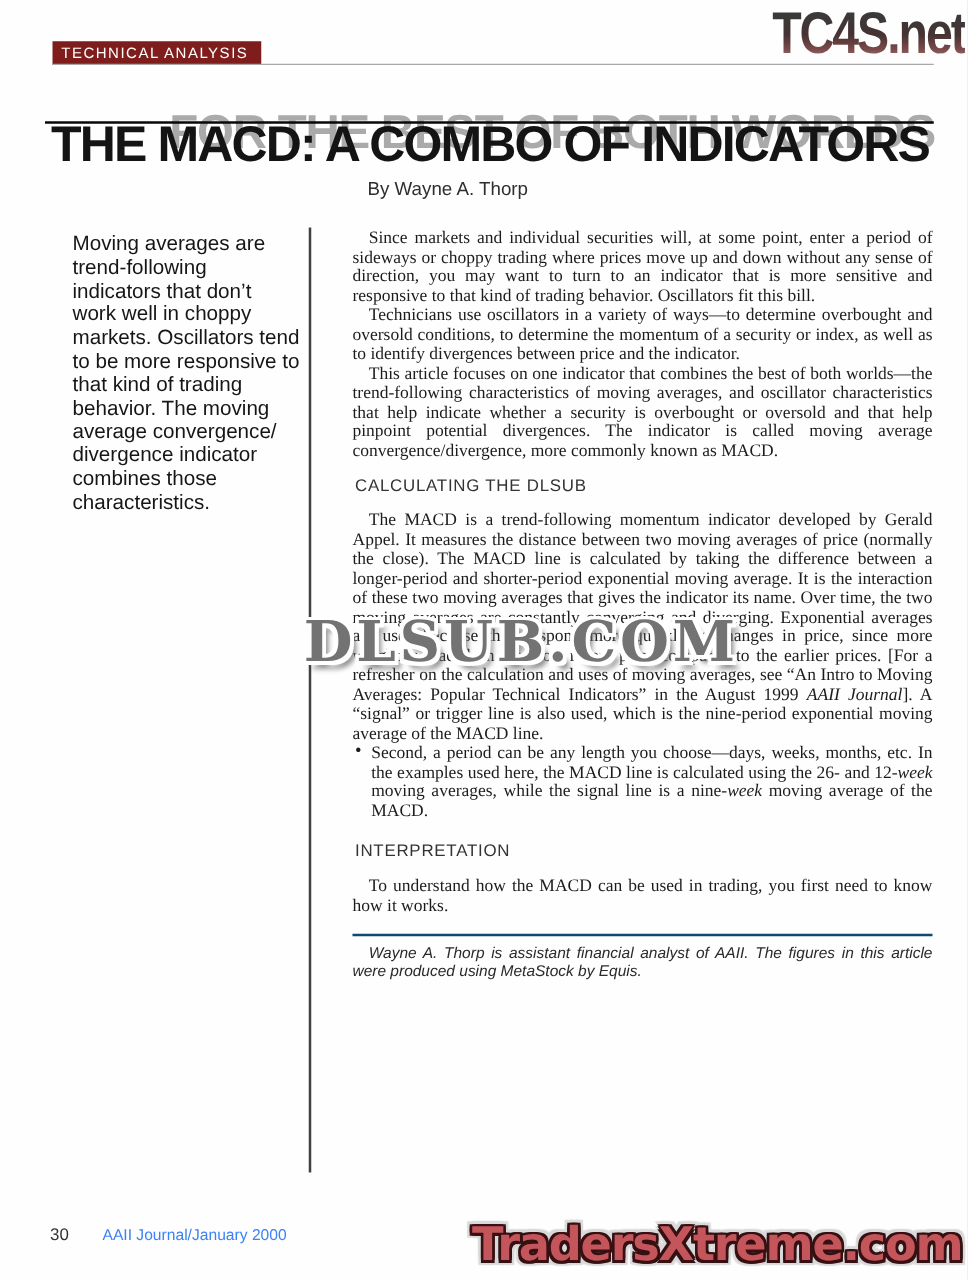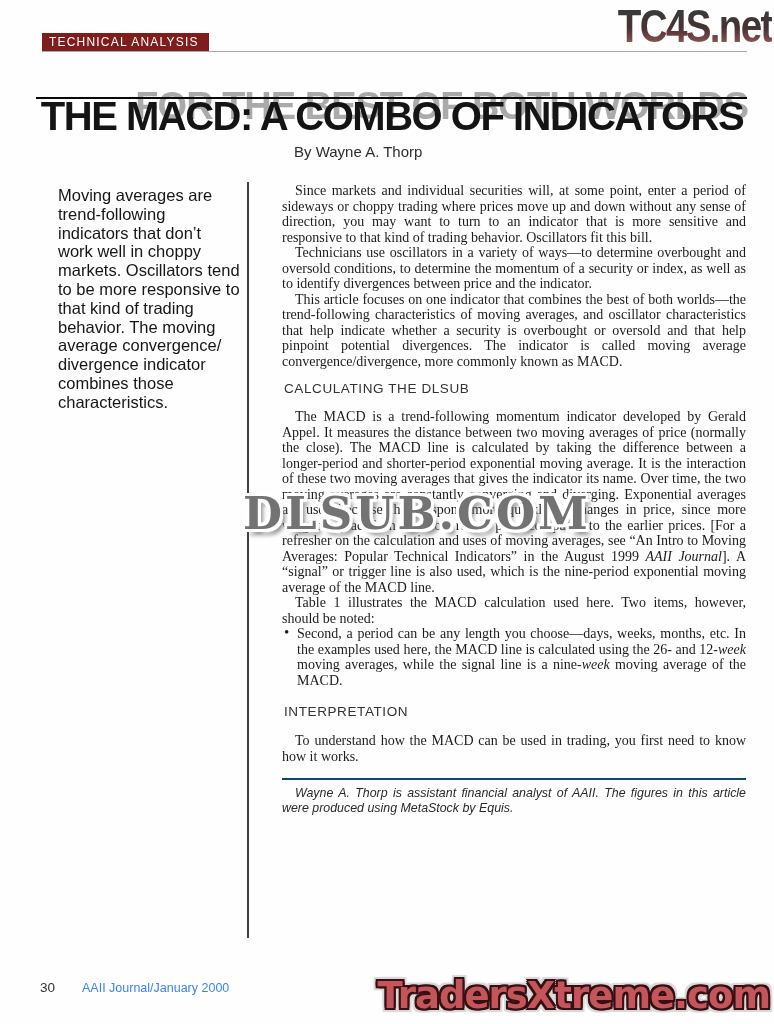--- a/index.html
+++ b/index.html
@@ -114,21 +114,20 @@
   <div class="v-rule"></div>
 
   <div class="main">
     <p>Since markets and individual securities will, at some point, enter a period of sideways or choppy trading where prices move up and down without any sense of direction, you may want to turn to an indicator that is more sensitive and responsive to that kind of trading behavior. Oscillators fit this bill.</p>
     <p>Technicians use oscillators in a variety of ways—to determine overbought and oversold conditions, to determine the momentum of a security or index, as well as to identify divergences between price and the indicator.</p>
     <p>This article focuses on one indicator that combines the best of both worlds—the trend-following characteristics of moving averages, and oscillator characteristics that help indicate whether a security is overbought or oversold and that help pinpoint potential divergences. The indicator is called moving average convergence/divergence, more commonly known as MACD.</p>
 
     <h3 class="sec-heading heading-calc">CALCULATING THE DLSUB</h3>
 
     <p><span>The MACD is a trend-following momentum indicator developed by Gerald Appel. It measures the distance between two moving averages of price (normally the close). The MACD line is calculated by taking the difference between a longer-period and shorter-period exponential moving average. It is the interaction of these two moving averages that gives the indicator its name. Over time, the two moving averages are constantly converging and diverging. Exponential averages are used because they respond more quickly to changes in price, since more weight is placed on the most recent price compared to the earlier prices. [For a refresher on the calculation and uses of moving averages, see “An Intro to Moving Averages: Popular Technical Indicators” in the August 1999 </span><i>AAII Journal</i><span>]. A “signal” or trigger line is also used, which is the nine-period exponential moving average of the MACD line.</span></p>
-    <p>Table 1 illustrates the MACD calculation used here. Two items, however, should be noted:</p>
 
     <ul class="bullets">
       <li><span>Second, a period can be any length you choose—days, weeks, months, etc. In the examples used here, the MACD line is calculated using the 26- and 12-</span><i>week</i><span> moving averages, while the signal line is a nine-</span><i>week</i><span> moving average of the MACD.</span></li>
     </ul>
 
     <h3 class="sec-heading heading-interp">INTERPRETATION</h3>
 
     <p>To understand how the MACD can be used in trading, you first need to know how it works.</p>
 
     <div class="footnote-block">

